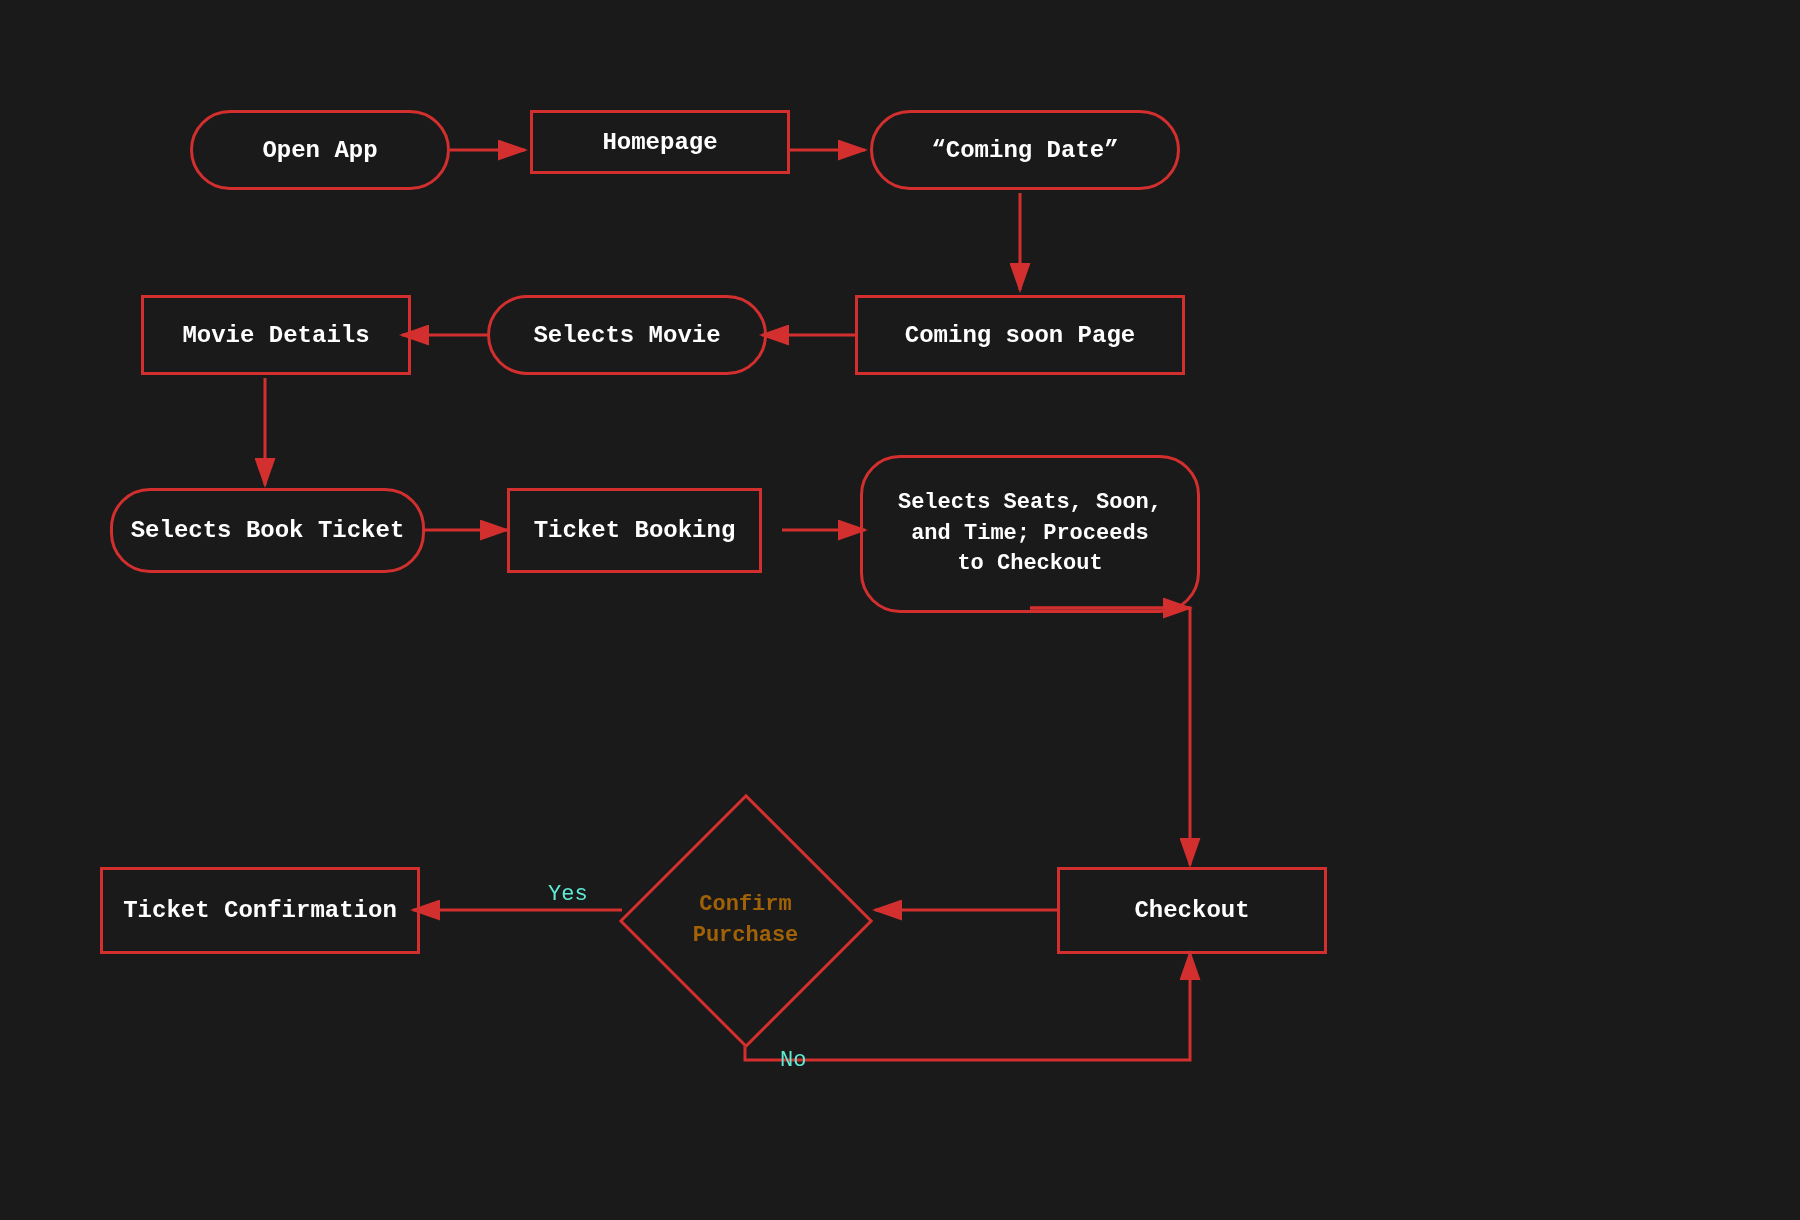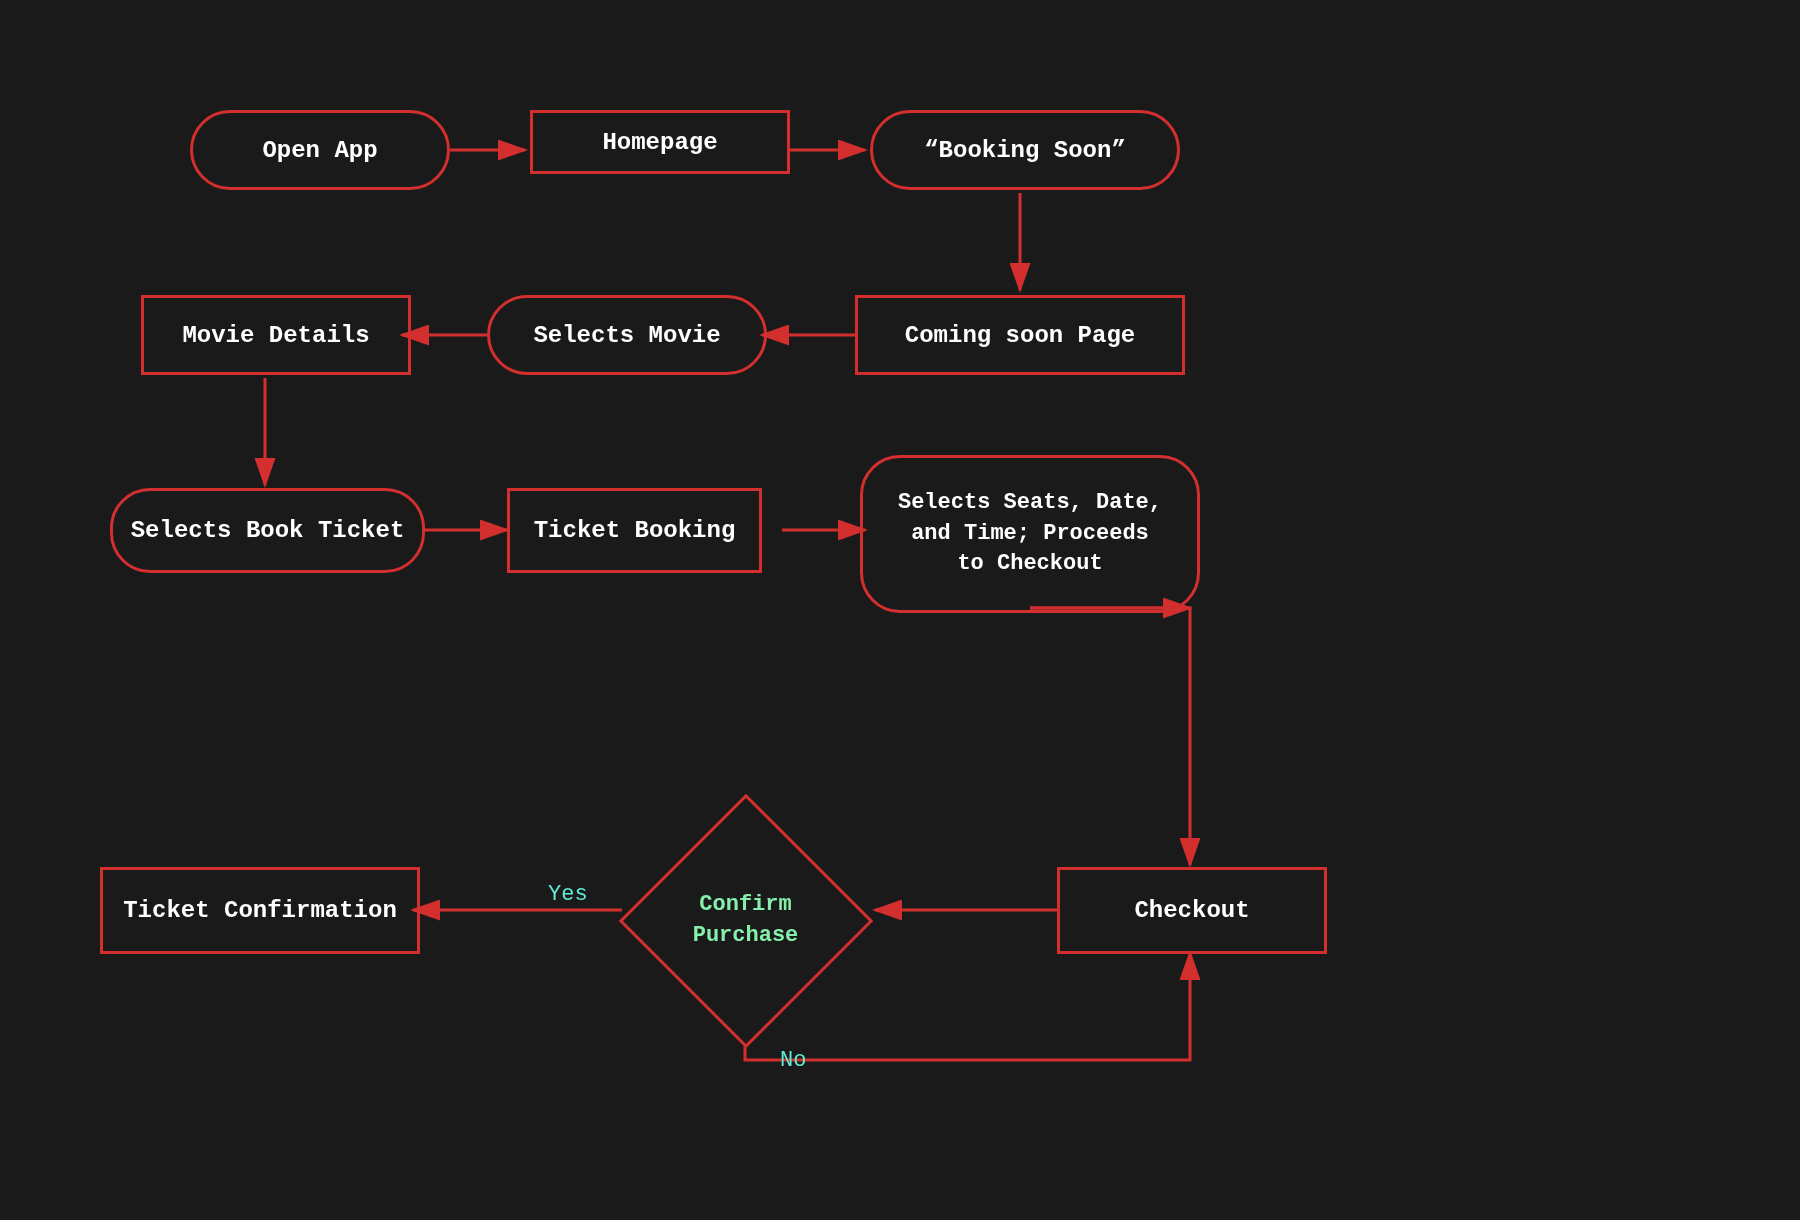--- a/index.html
+++ b/index.html
@@ -40,21 +40,21 @@
       align-items: center;
       justify-content: center;
     }
     .diamond {
       transform: rotate(45deg);
       border: 3px solid #d32f2f;
       background: #1a1a1a;
     }
     .diamond-text {
       position: absolute;
-      color: #86efac;
+      color: #a16207;
       font-family: 'Courier New', Courier, monospace;
       font-weight: bold;
       text-align: center;
       z-index: 2;
     }
     
     .arrows-svg {
       position: absolute;
       top: 0;
       left: 0;
@@ -109,34 +109,34 @@
   </svg>
 
   <div class="label-text" style="left:548px; top:882px;">Yes</div>
 
   <div class="label-text" style="left:780px; top:1048px;">No</div>
 
   <div class="node rounded-rect" style="left:190px; top:110px; width:260px; height:80px; font-size:24px;">Open App</div>
 
   <div class="node rect" style="left:530px; top:110px; width:260px; height:64px; font-size:24px;">Homepage</div>
 
-  <div class="node rounded-rect" style="left:870px; top:110px; width:310px; height:80px; font-size:24px;">“Booking Soon”</div>
+  <div class="node rounded-rect" style="left:870px; top:110px; width:310px; height:80px; font-size:24px;">“Coming Date”</div>
 
   <div class="node rect" style="left:855px; top:295px; width:330px; height:80px; font-size:24px;">Coming soon Page</div>
 
   <div class="node rounded-rect" style="left:487px; top:295px; width:280px; height:80px; font-size:24px;">Selects Movie</div>
 
   <div class="node rect" style="left:130px; top:295px; width:270px; height:80px; font-size:24px;margin-left:11px;">Movie Details</div>
 
   <div class="node rounded-rect" style="left:110px; top:488px; width:315px; height:85px; font-size:24px;text-align:center;">Selects Book Ticket</div>
 
   <div class="node rect" style="left:507px; top:488px; width:255px; height:85px; font-size:24px;">Ticket Booking</div>
 
   <div class="node rounded-rect" style="left:860px; top:455px; width:340px; height:158px; font-size:22px; line-height:1.4;">
-    <span style="white-space:pre-line;">Selects Seats, Date,
+    <span style="white-space:pre-line;">Selects Seats, Soon,
 and Time; Proceeds
 to Checkout</span>
   </div>
 
   <div class="node rect" style="left:1057px; top:867px; width:270px; height:87px; font-size:24px;">Checkout</div>
 
   <div class="node rect" style="left:100px; top:867px; width:320px; height:87px; font-size:24px;">Ticket Confirmation</div>
 
   <div class="diamond-wrapper" style="left:618px; top:793px; width:255px; height:255px;">
     <div class="diamond" style="width:180px; height:180px;"></div>

